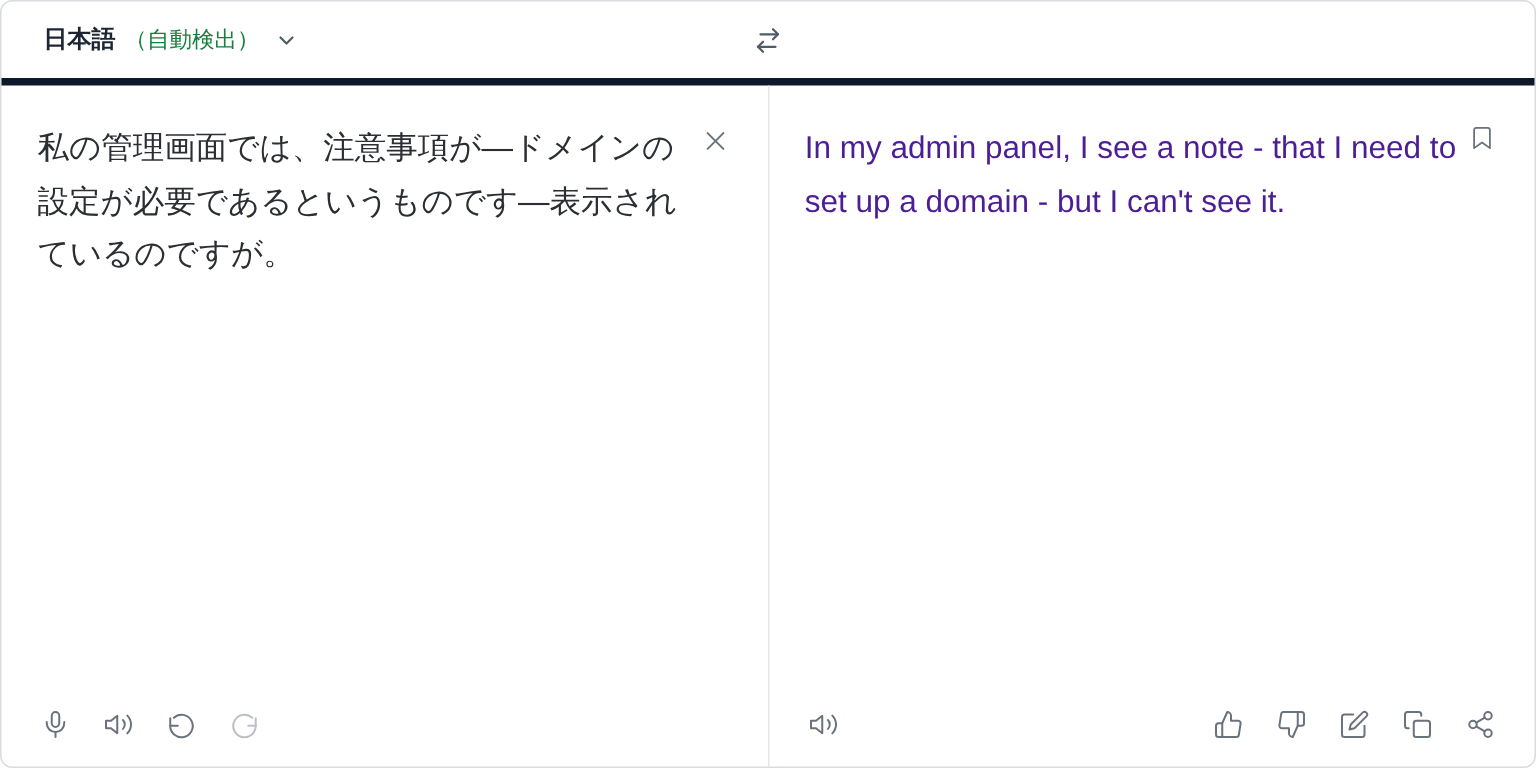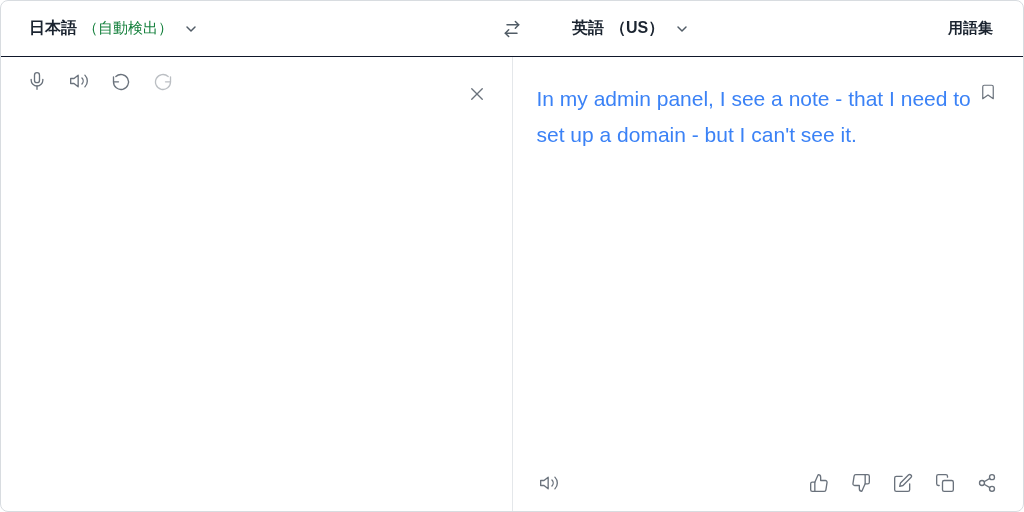--- a/index.html
+++ b/index.html
@@ -16,21 +16,21 @@
       border: 1px solid #d8dce0;
       border-radius: 8px;
       display: flex;
       flex-direction: column;
       background: #fff;
     }
     .header {
       display: flex;
       align-items: center;
       height: 56px;
-      border-bottom: 1px solid #0f172a;
+      border-bottom: 5px solid #0f172a;
       position: relative;
     }
     .header-half {
       flex: 1;
       display: flex;
       align-items: center;
       padding: 0 20px;
       height: 100%;
     }
     .header-right {
@@ -98,21 +98,21 @@
     }
     .text-area {
       flex: 1;
       padding: 24px 60px 24px 24px;
       font-size: 21px;
       line-height: 1.7;
       color: #2b2f33;
       overflow-y: auto;
     }
     .text-area.target {
-      color: #3b82f6;
+      color: #4c1d95;
       padding-right: 24px;
     }
     .clear-btn {
       position: absolute;
       top: 24px;
       right: 22px;
       cursor: pointer;
       color: #6a727c;
       padding: 4px;
     }
@@ -170,38 +170,27 @@
       <div class="swap-btn">
         <svg width="20" height="20" viewBox="0 0 24 24" fill="none" stroke="#515c66" stroke-width="1.8" stroke-linecap="round" stroke-linejoin="round">
           <path d="M16 3l4 4-4 4"></path>
             <path d="M20 7H6"></path>
           <path d="M8 21l-4-4 4-4"></path>
             <path d="M4 17h14"></path>
         </svg>
       </div>
     </div>
 
-    <div class="header-half header-right">
-      <div class="lang-selector" style="margin-left:32px;">
-        <span class="lang-name">英語</span>
-        <span class="lang-name" style="font-weight:600;">（US）</span>
-        <span class="chevron">
-          <svg width="16" height="16" viewBox="0 0 24 24" fill="none" stroke="currentColor" stroke-width="2.2" stroke-linecap="round" stroke-linejoin="round">
-              <polyline points="6 9 12 15 18 9"></polyline>
-            </svg>
-        </span>
-      </div>
-      <div class="glossary-btn">用語集</div>
-    </div>
 
   </div>
 
   <div class="panes">
 
     <div class="pane pane-left">
+      <div class="text-area">私の管理画面では、注意事項が―ドメインの設定が必要であるというものです―表示されているのですが。</div>
 
       <div class="clear-btn">
         <svg width="18" height="18" viewBox="0 0 24 24" fill="none" stroke="currentColor" stroke-width="1.8" stroke-linecap="round">
           <line x1="5" y1="5" x2="19" y2="19"></line>
             <line x1="19" y1="5" x2="5" y2="19"></line>
         </svg>
       </div>
 
       <div class="toolbar">
         <div class="icon-btn">

